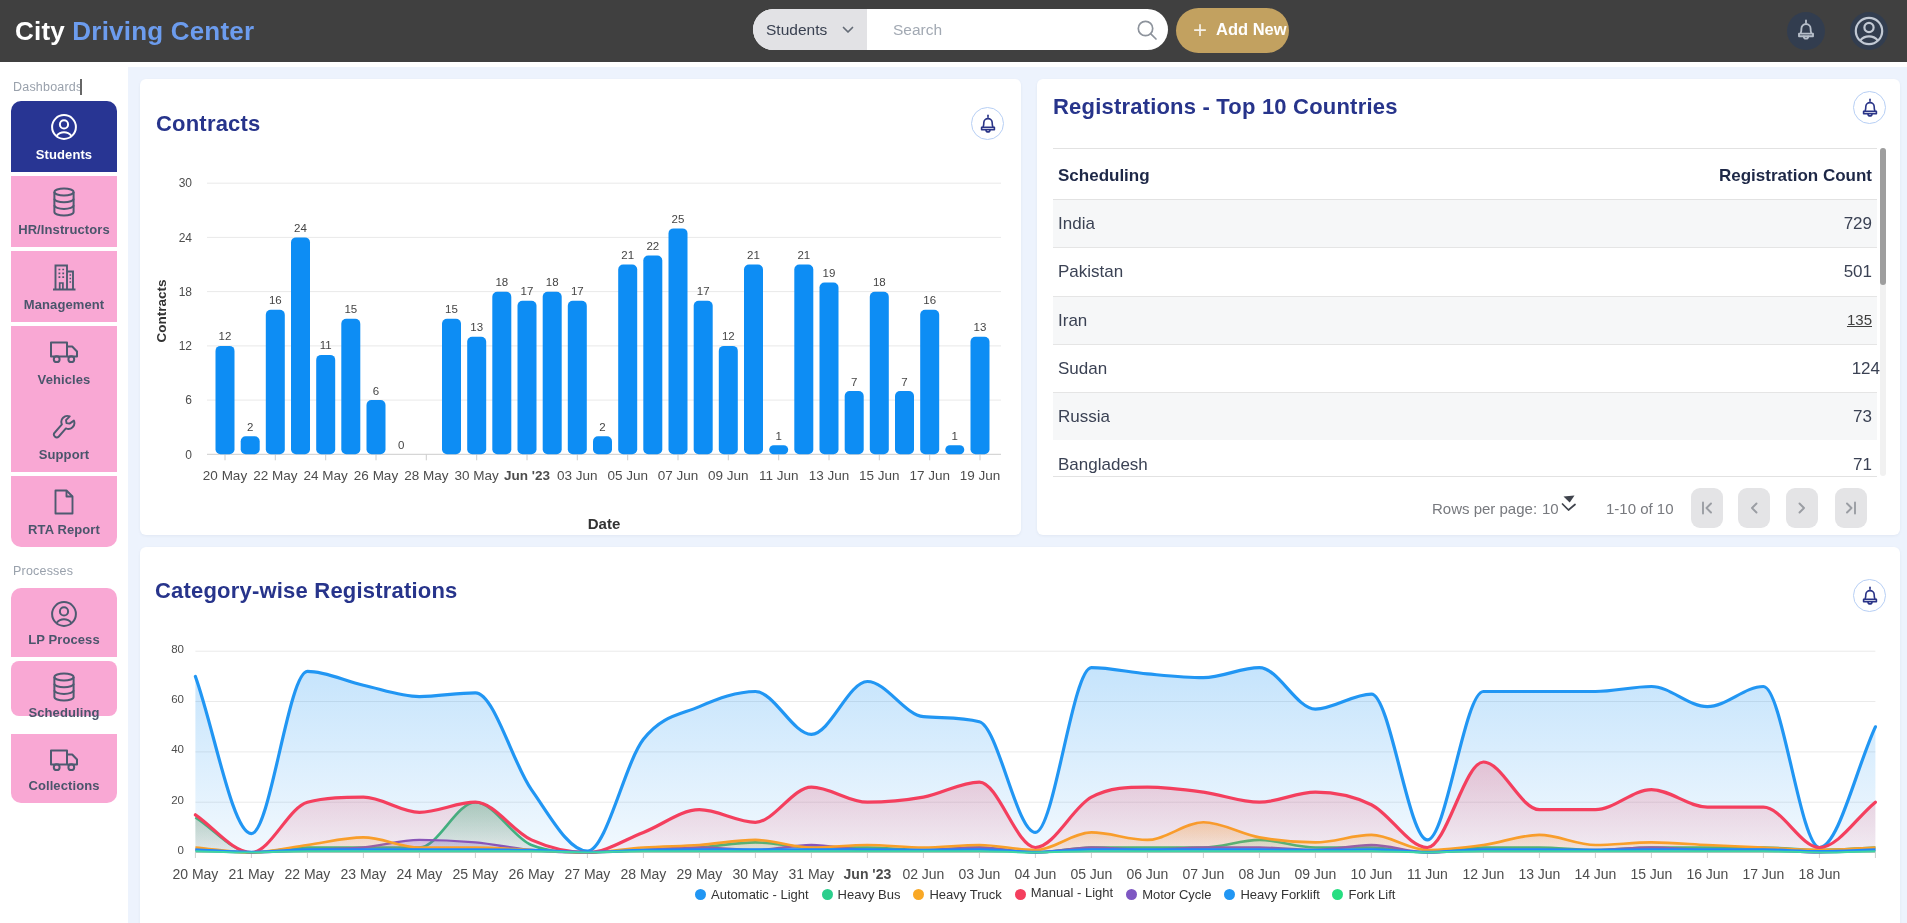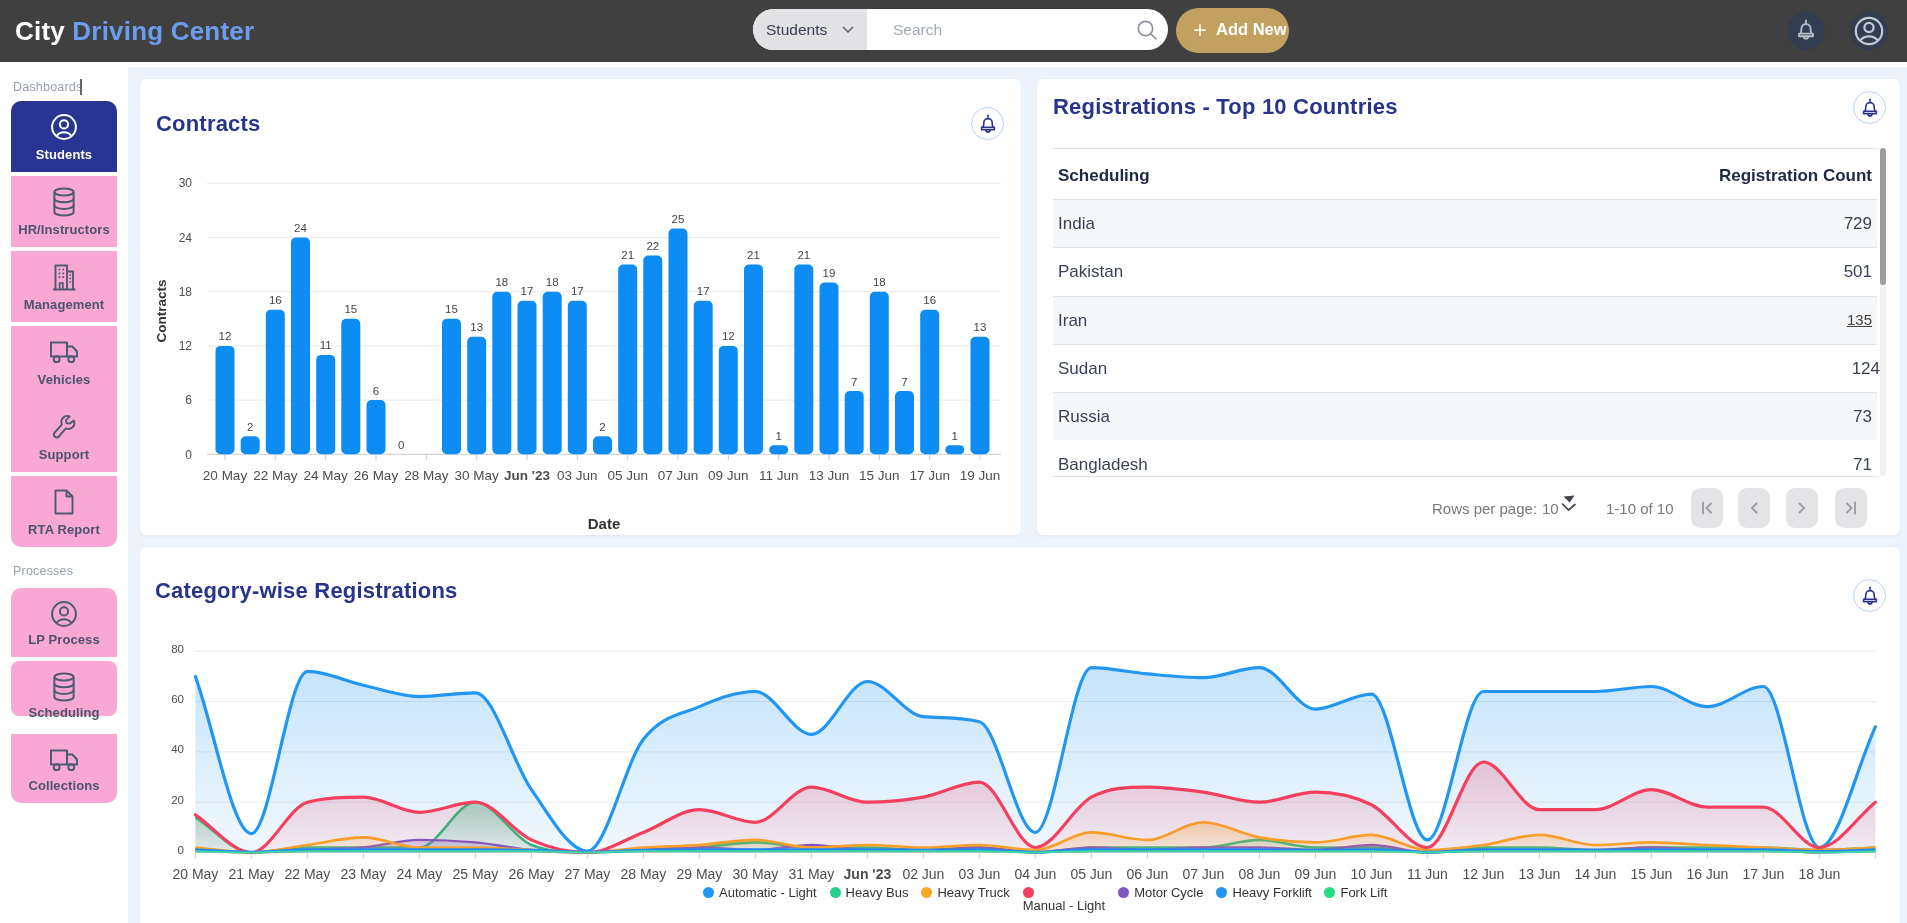--- a/index.html
+++ b/index.html
@@ -477,21 +477,21 @@
 </svg>
 <div class="abs" style="left:25px;top:338px;width:1760px;text-align:center;font-size:13px;color:#333;white-space:nowrap;"><span style="display:inline-flex;align-items:center;margin:0 6.5px;">
         <span style="width:11px;height:11px;border-radius:50%;background:#2196F3;margin-right:5px;flex:none;"></span>
         <span>Automatic - Light</span>
       </span><span style="display:inline-flex;align-items:center;margin:0 6.5px;">
         <span style="width:11px;height:11px;border-radius:50%;background:#2BCE8C;margin-right:5px;flex:none;"></span>
         <span>Heavy Bus</span>
       </span><span style="display:inline-flex;align-items:center;margin:0 6.5px;">
         <span style="width:11px;height:11px;border-radius:50%;background:#F9A825;margin-right:5px;flex:none;"></span>
         <span>Heavy Truck</span>
-      </span><span style="display:inline-flex;align-items:flex-start;margin:0 6.5px;flex-direction:column;">
+      </span><span style="display:inline-flex;align-items:flex-end;margin:0 6.5px;">
         <span style="width:11px;height:11px;border-radius:50%;background:#F43F5E;margin-right:5px;flex:none;"></span>
         <span>Manual - Light</span>
       </span><span style="display:inline-flex;align-items:center;margin:0 6.5px;">
         <span style="width:11px;height:11px;border-radius:50%;background:#7E57C2;margin-right:5px;flex:none;"></span>
         <span>Motor Cycle</span>
       </span><span style="display:inline-flex;align-items:center;margin:0 6.5px;">
         <span style="width:11px;height:11px;border-radius:50%;background:#2196F3;margin-right:5px;flex:none;"></span>
         <span>Heavy Forklift</span>
       </span><span style="display:inline-flex;align-items:center;margin:0 6px;">
         <span style="width:11px;height:11px;border-radius:50%;background:#26DE81;margin-right:5px;flex:none;"></span>

